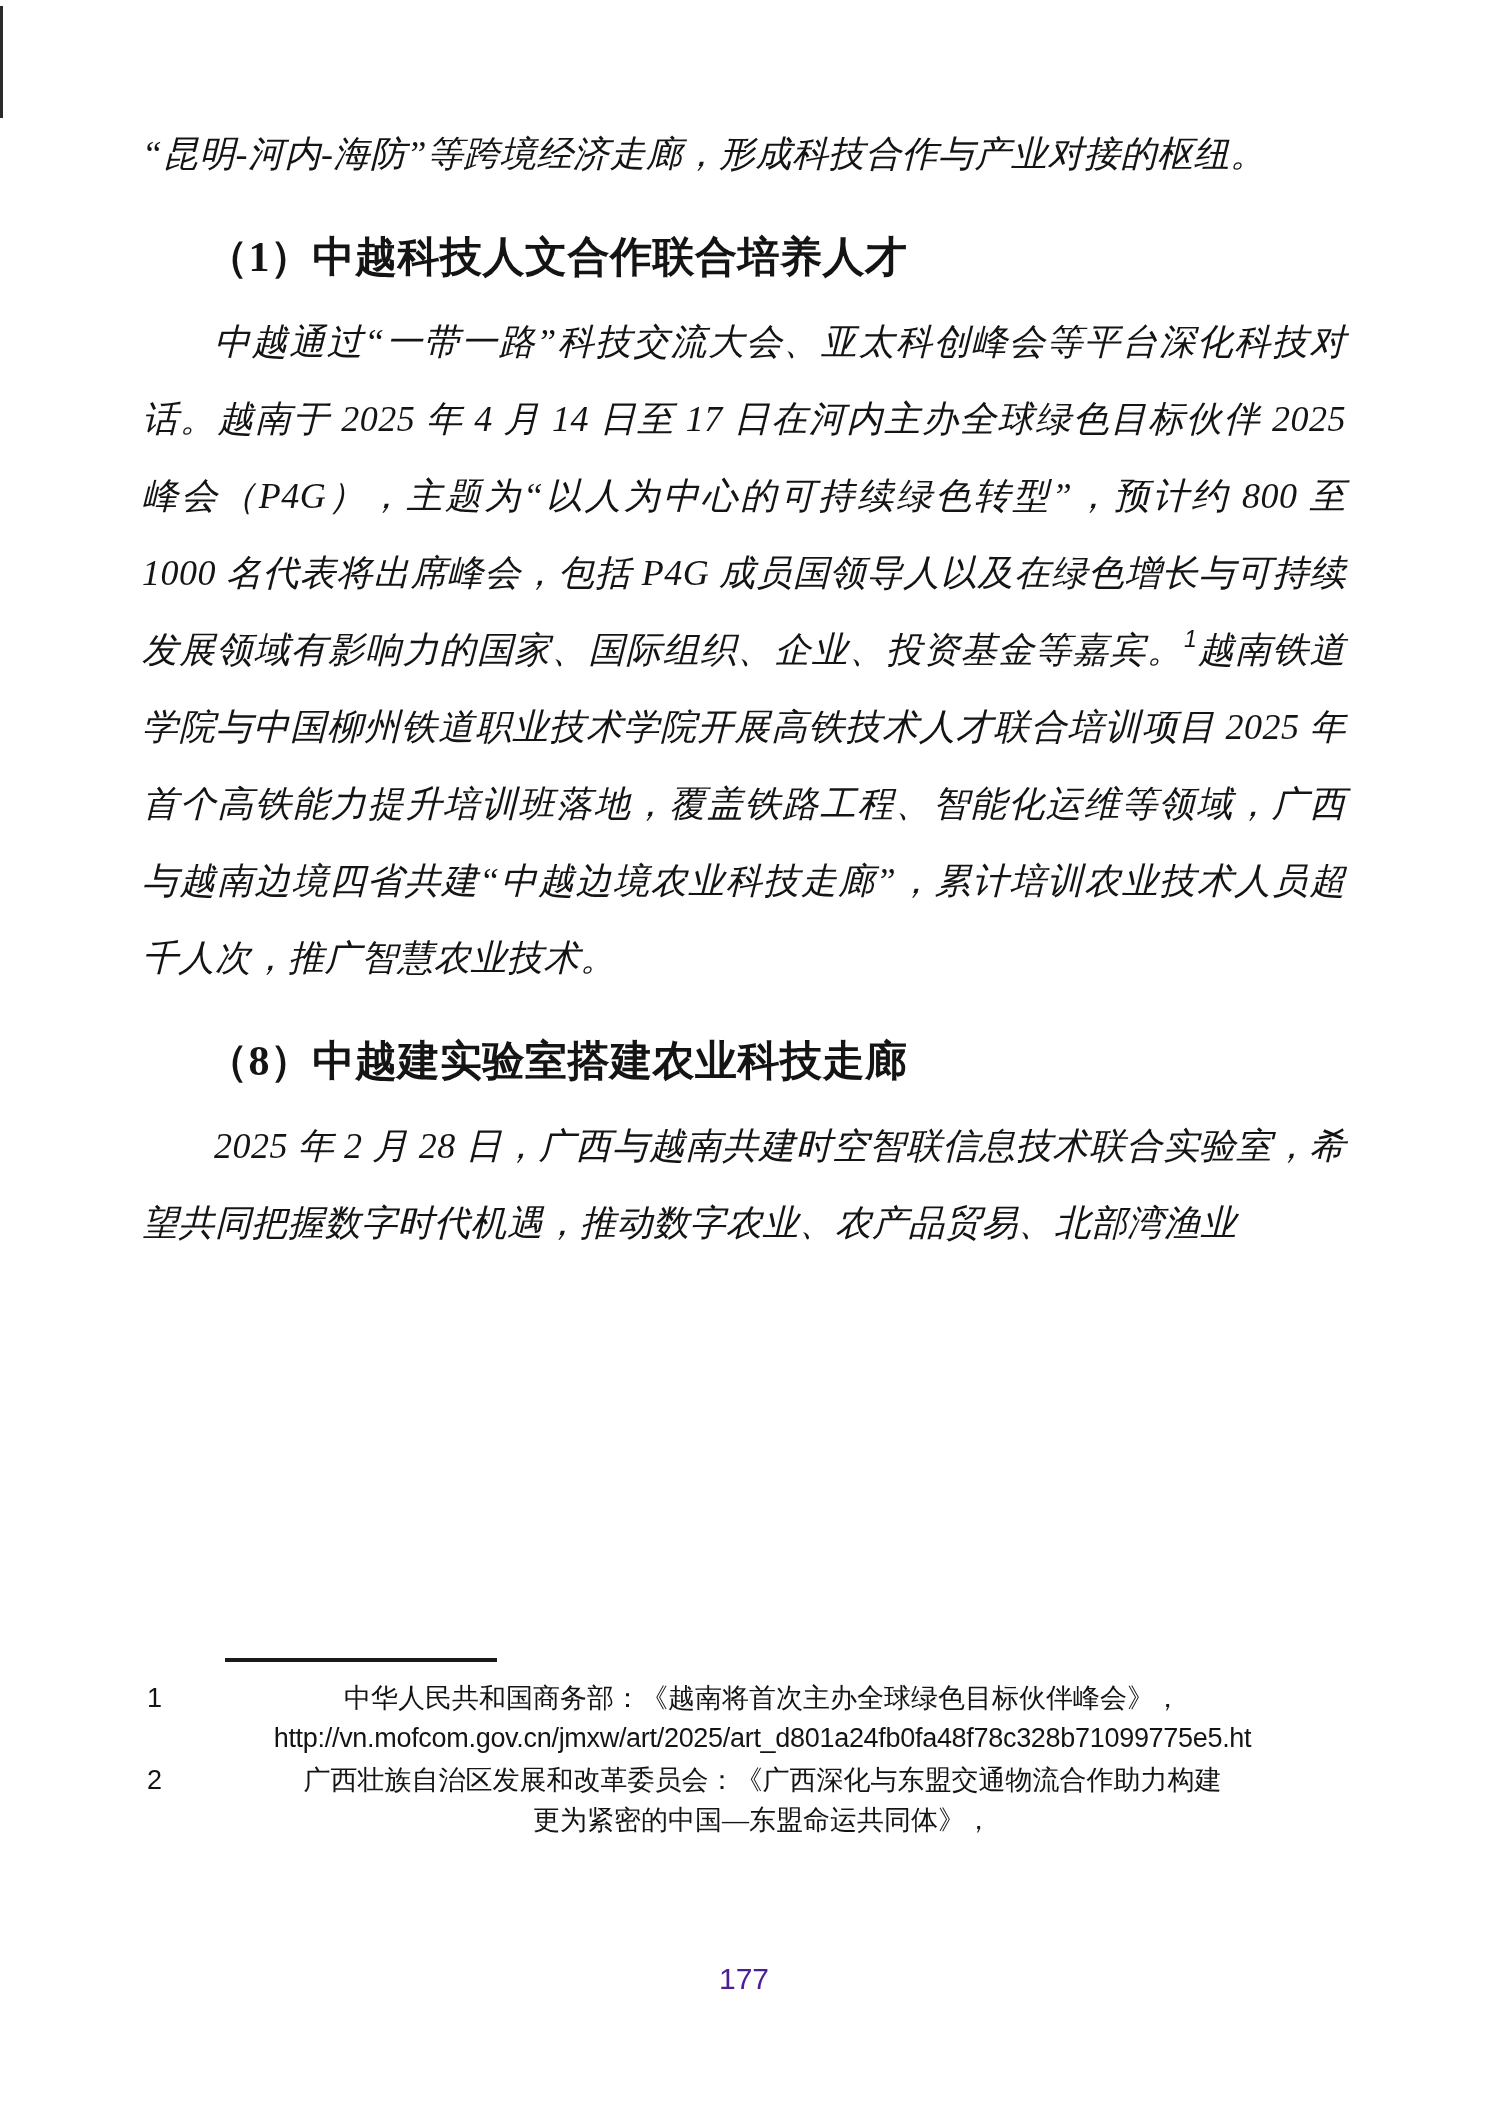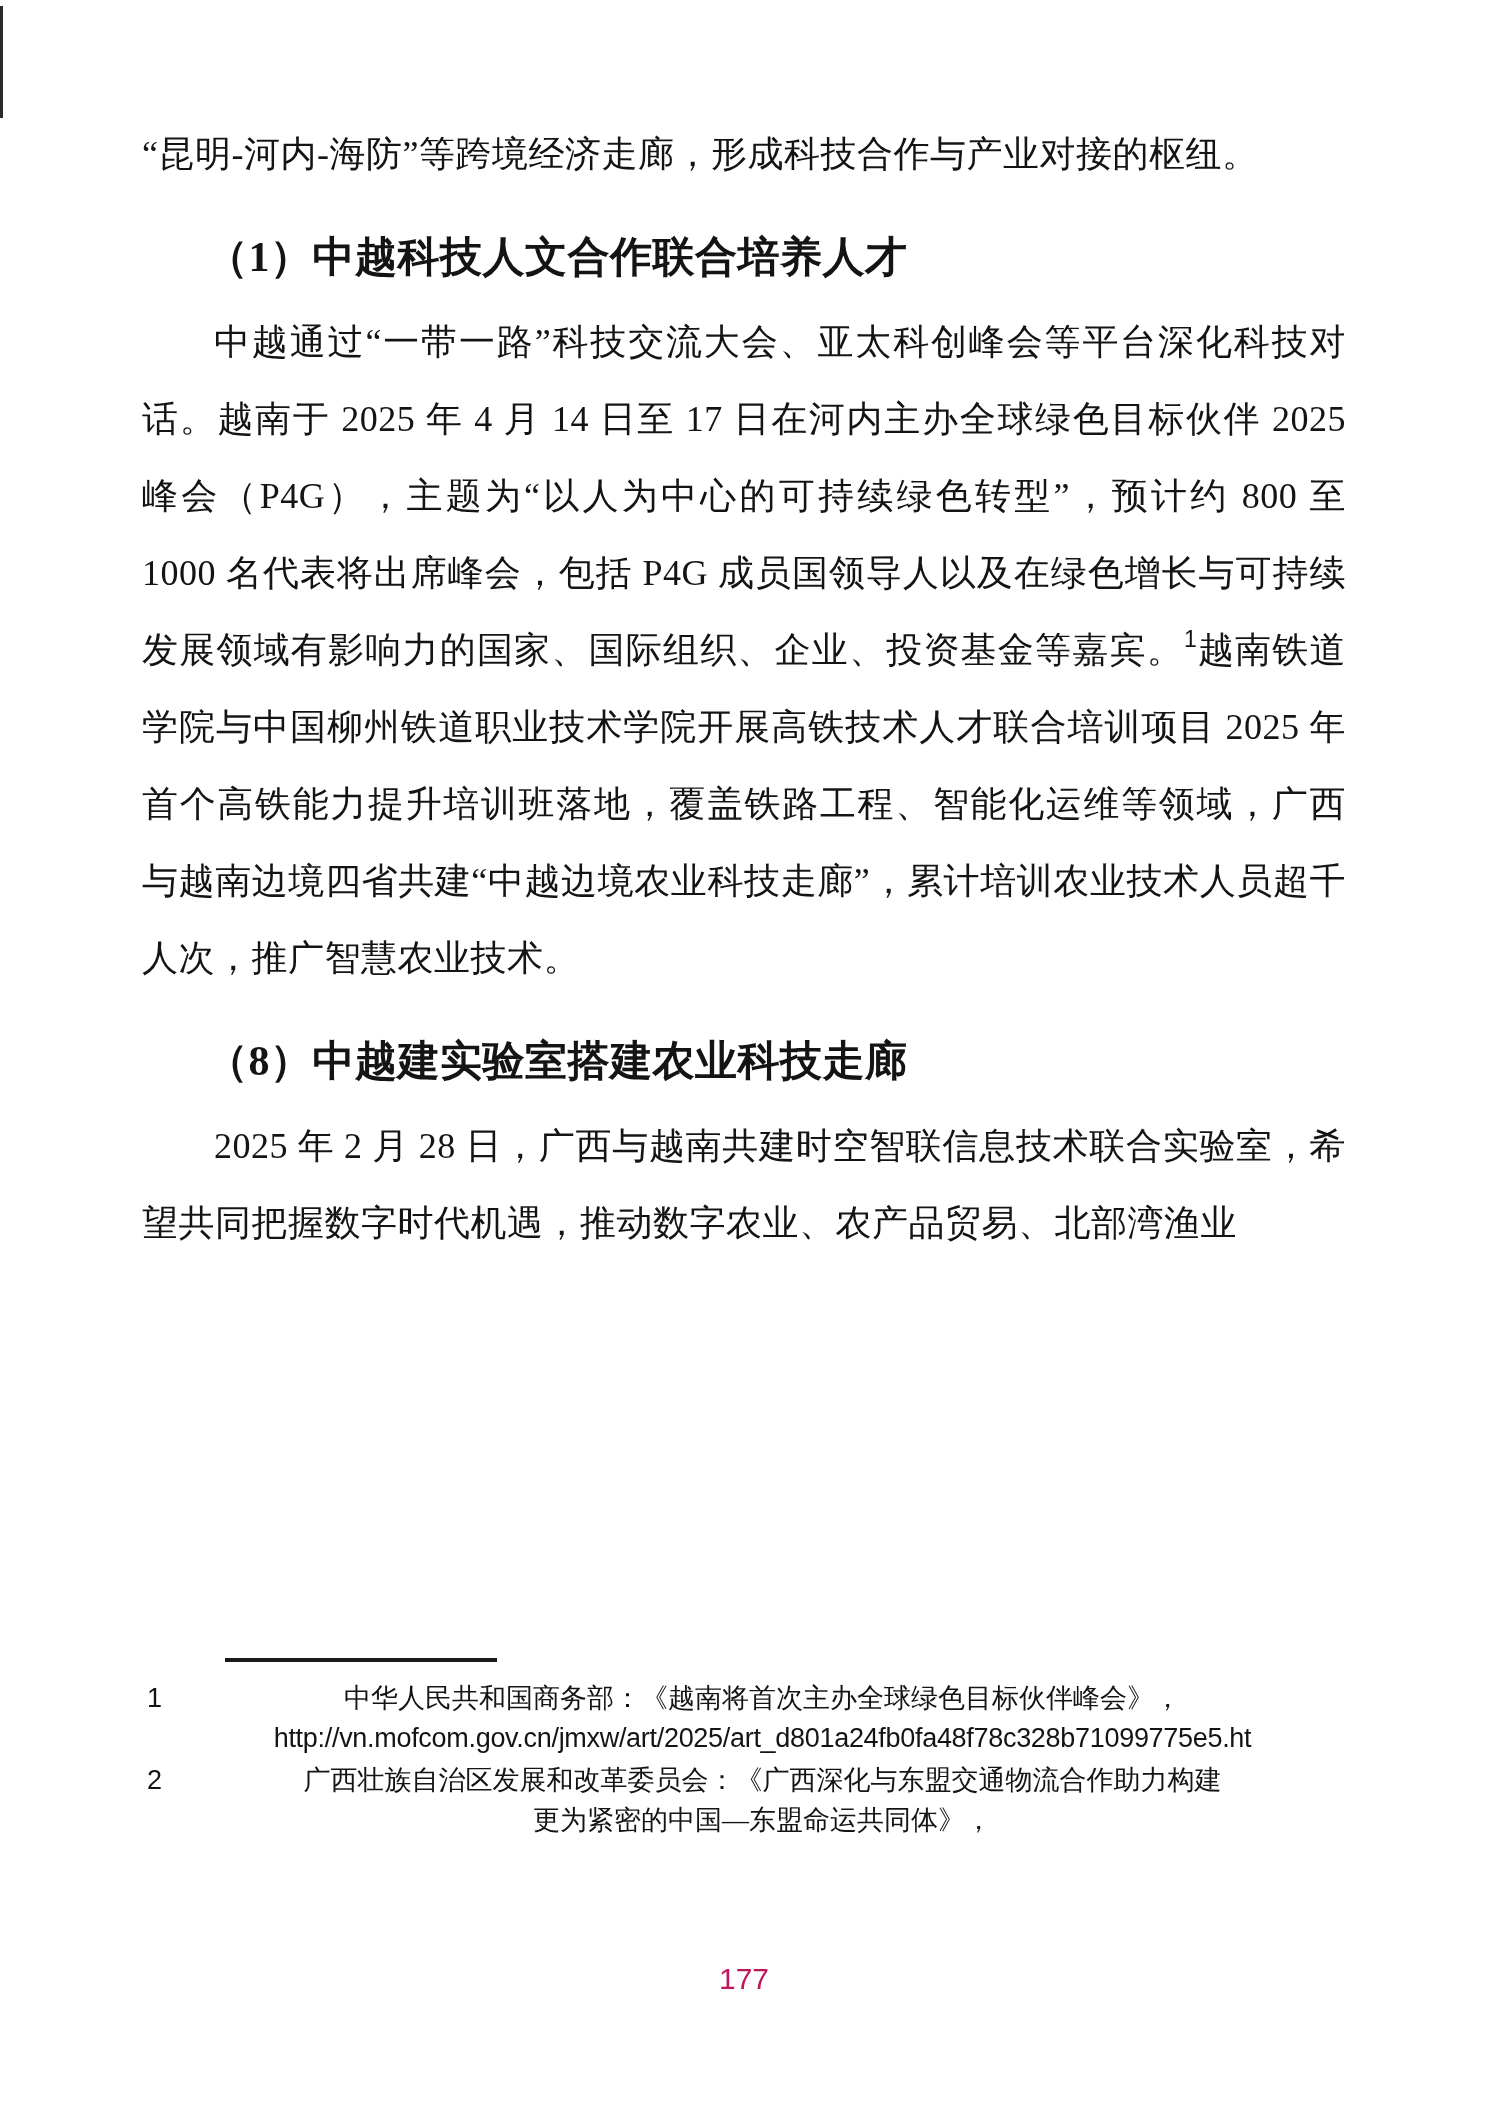--- a/index.html
+++ b/index.html
@@ -31,20 +31,21 @@
     top: 116px;
     width: 1204px;
   }
   .para {
     margin: 0;
     font-size: 36px;
     line-height: 77px;
     text-align: justify;
     text-indent: 72px;
     letter-spacing: 0.5px;
+    font-style: italic;
   }
   .para.no-indent {
     text-indent: 0;
   }
   .heading {
     margin: 26px 0 8px 0;
     font-size: 42px;
     line-height: 77px;
     font-weight: 700;
     text-indent: 64px;
@@ -91,21 +92,21 @@
     letter-spacing: -0.3px;
   }
   .page-number {
     position: absolute;
     left: 0;
     right: 0;
     top: 316px;
     text-align: center;
     font-size: 30px;
     font-family: "Liberation Sans", "DejaVu Sans", sans-serif;
-    color: #be185d;
+    color: #4c1d95;
   }
 </style>
 </head>
 <body>
 
 <div class="page">
 
   <div class="edge-artifact"></div>
 
   <main class="body-text">

